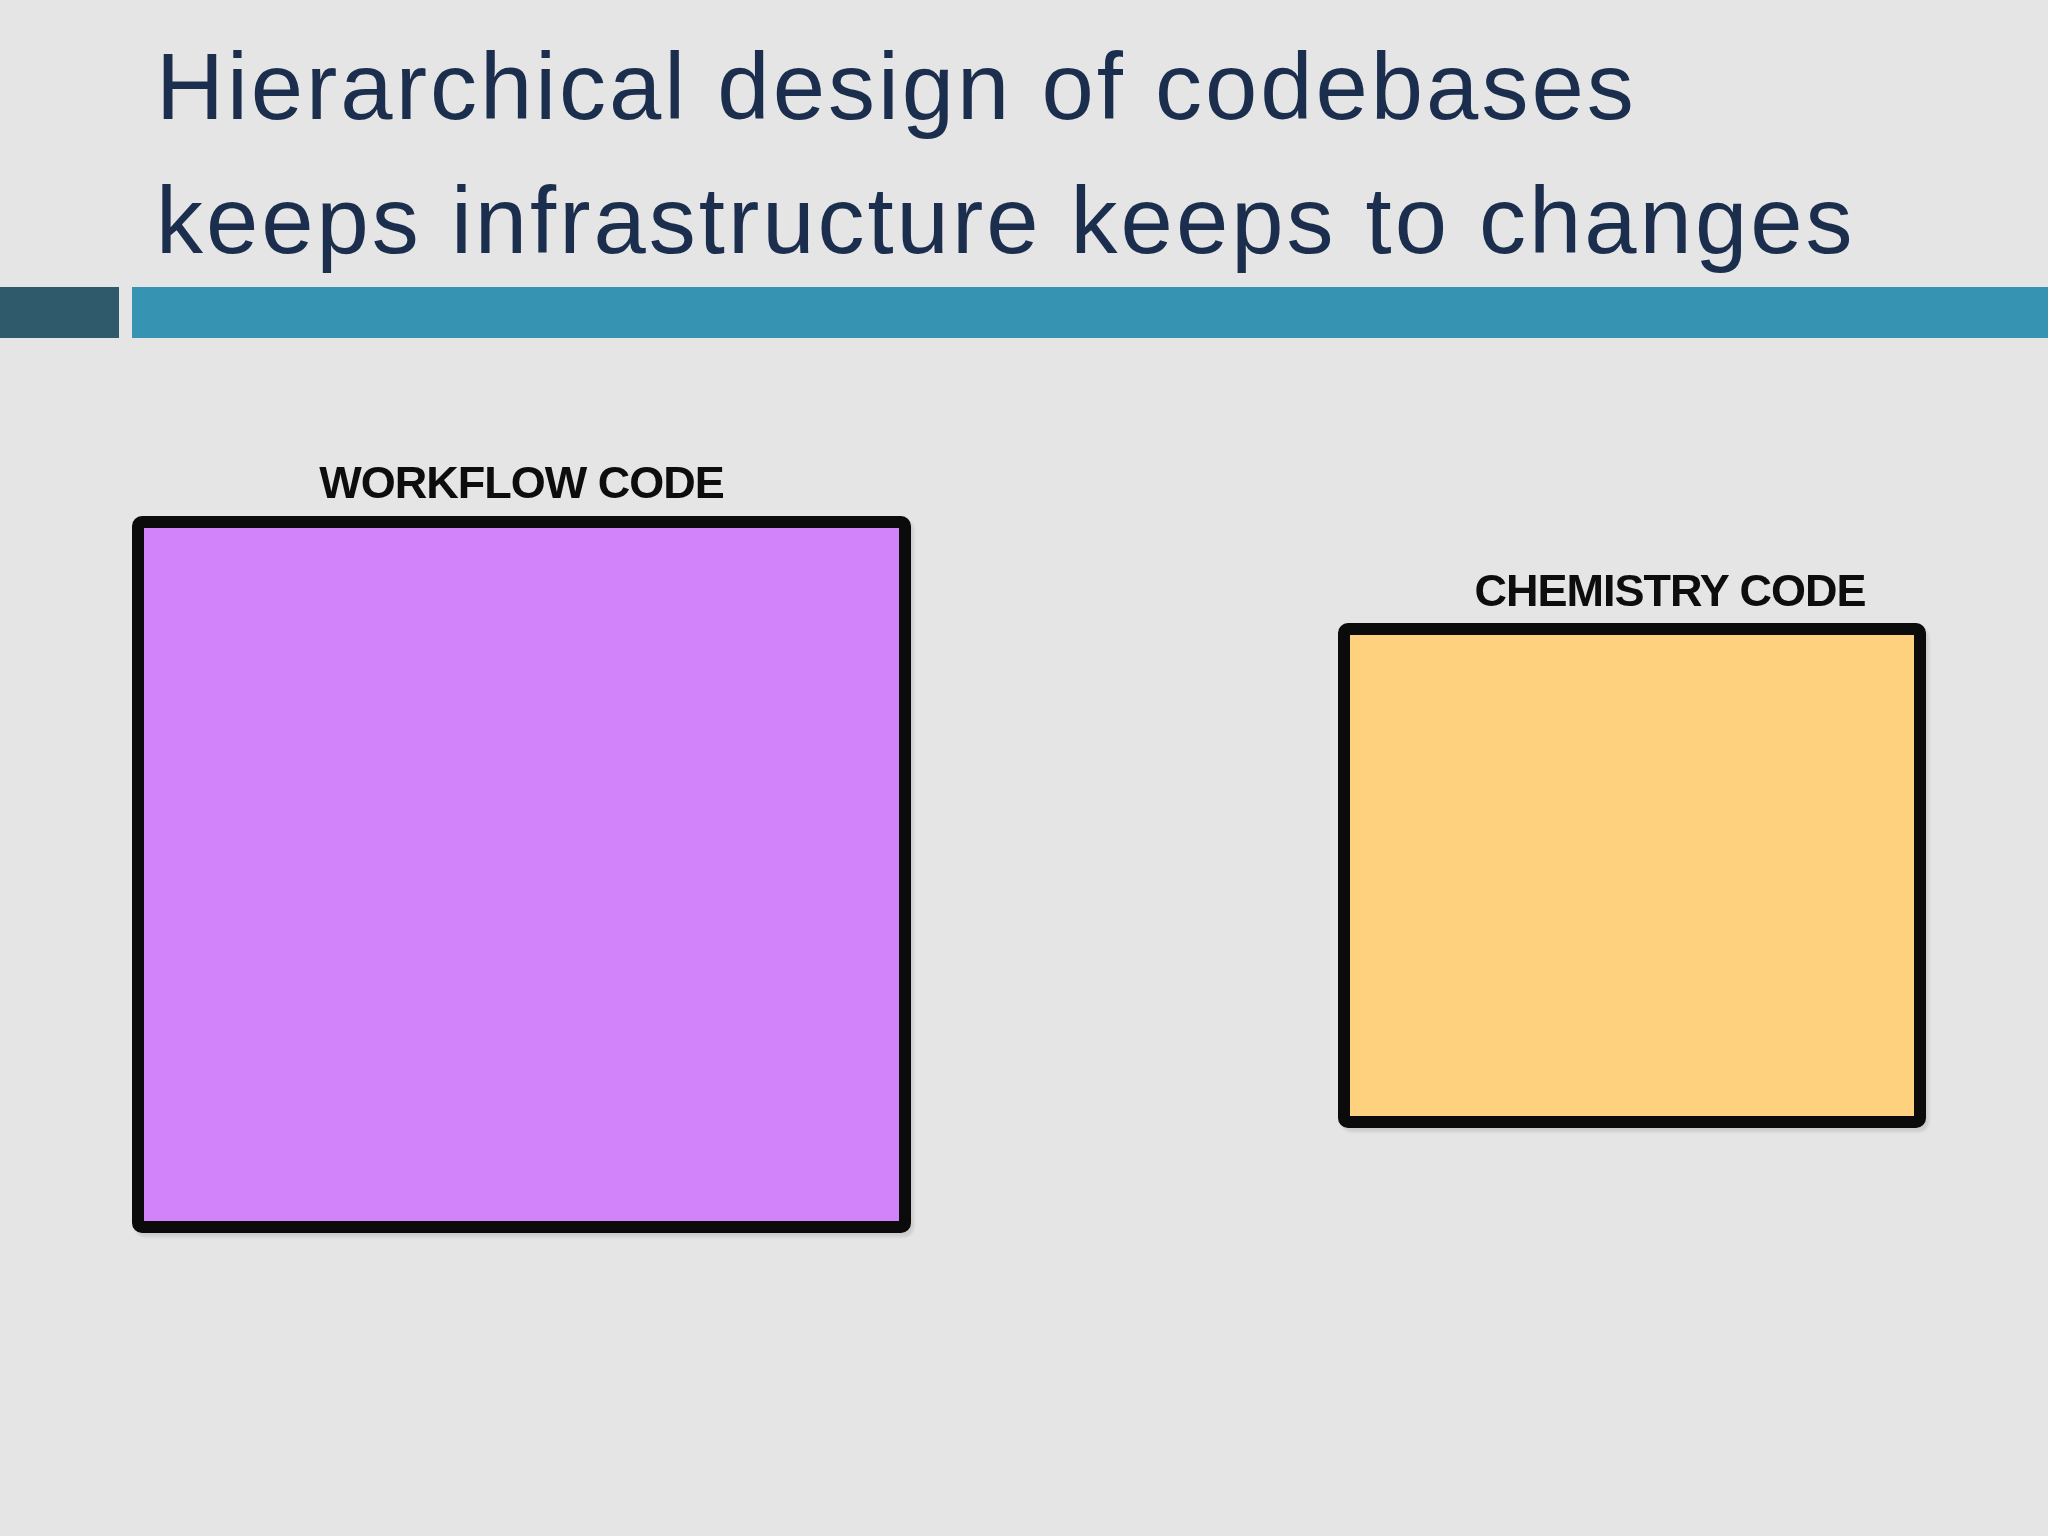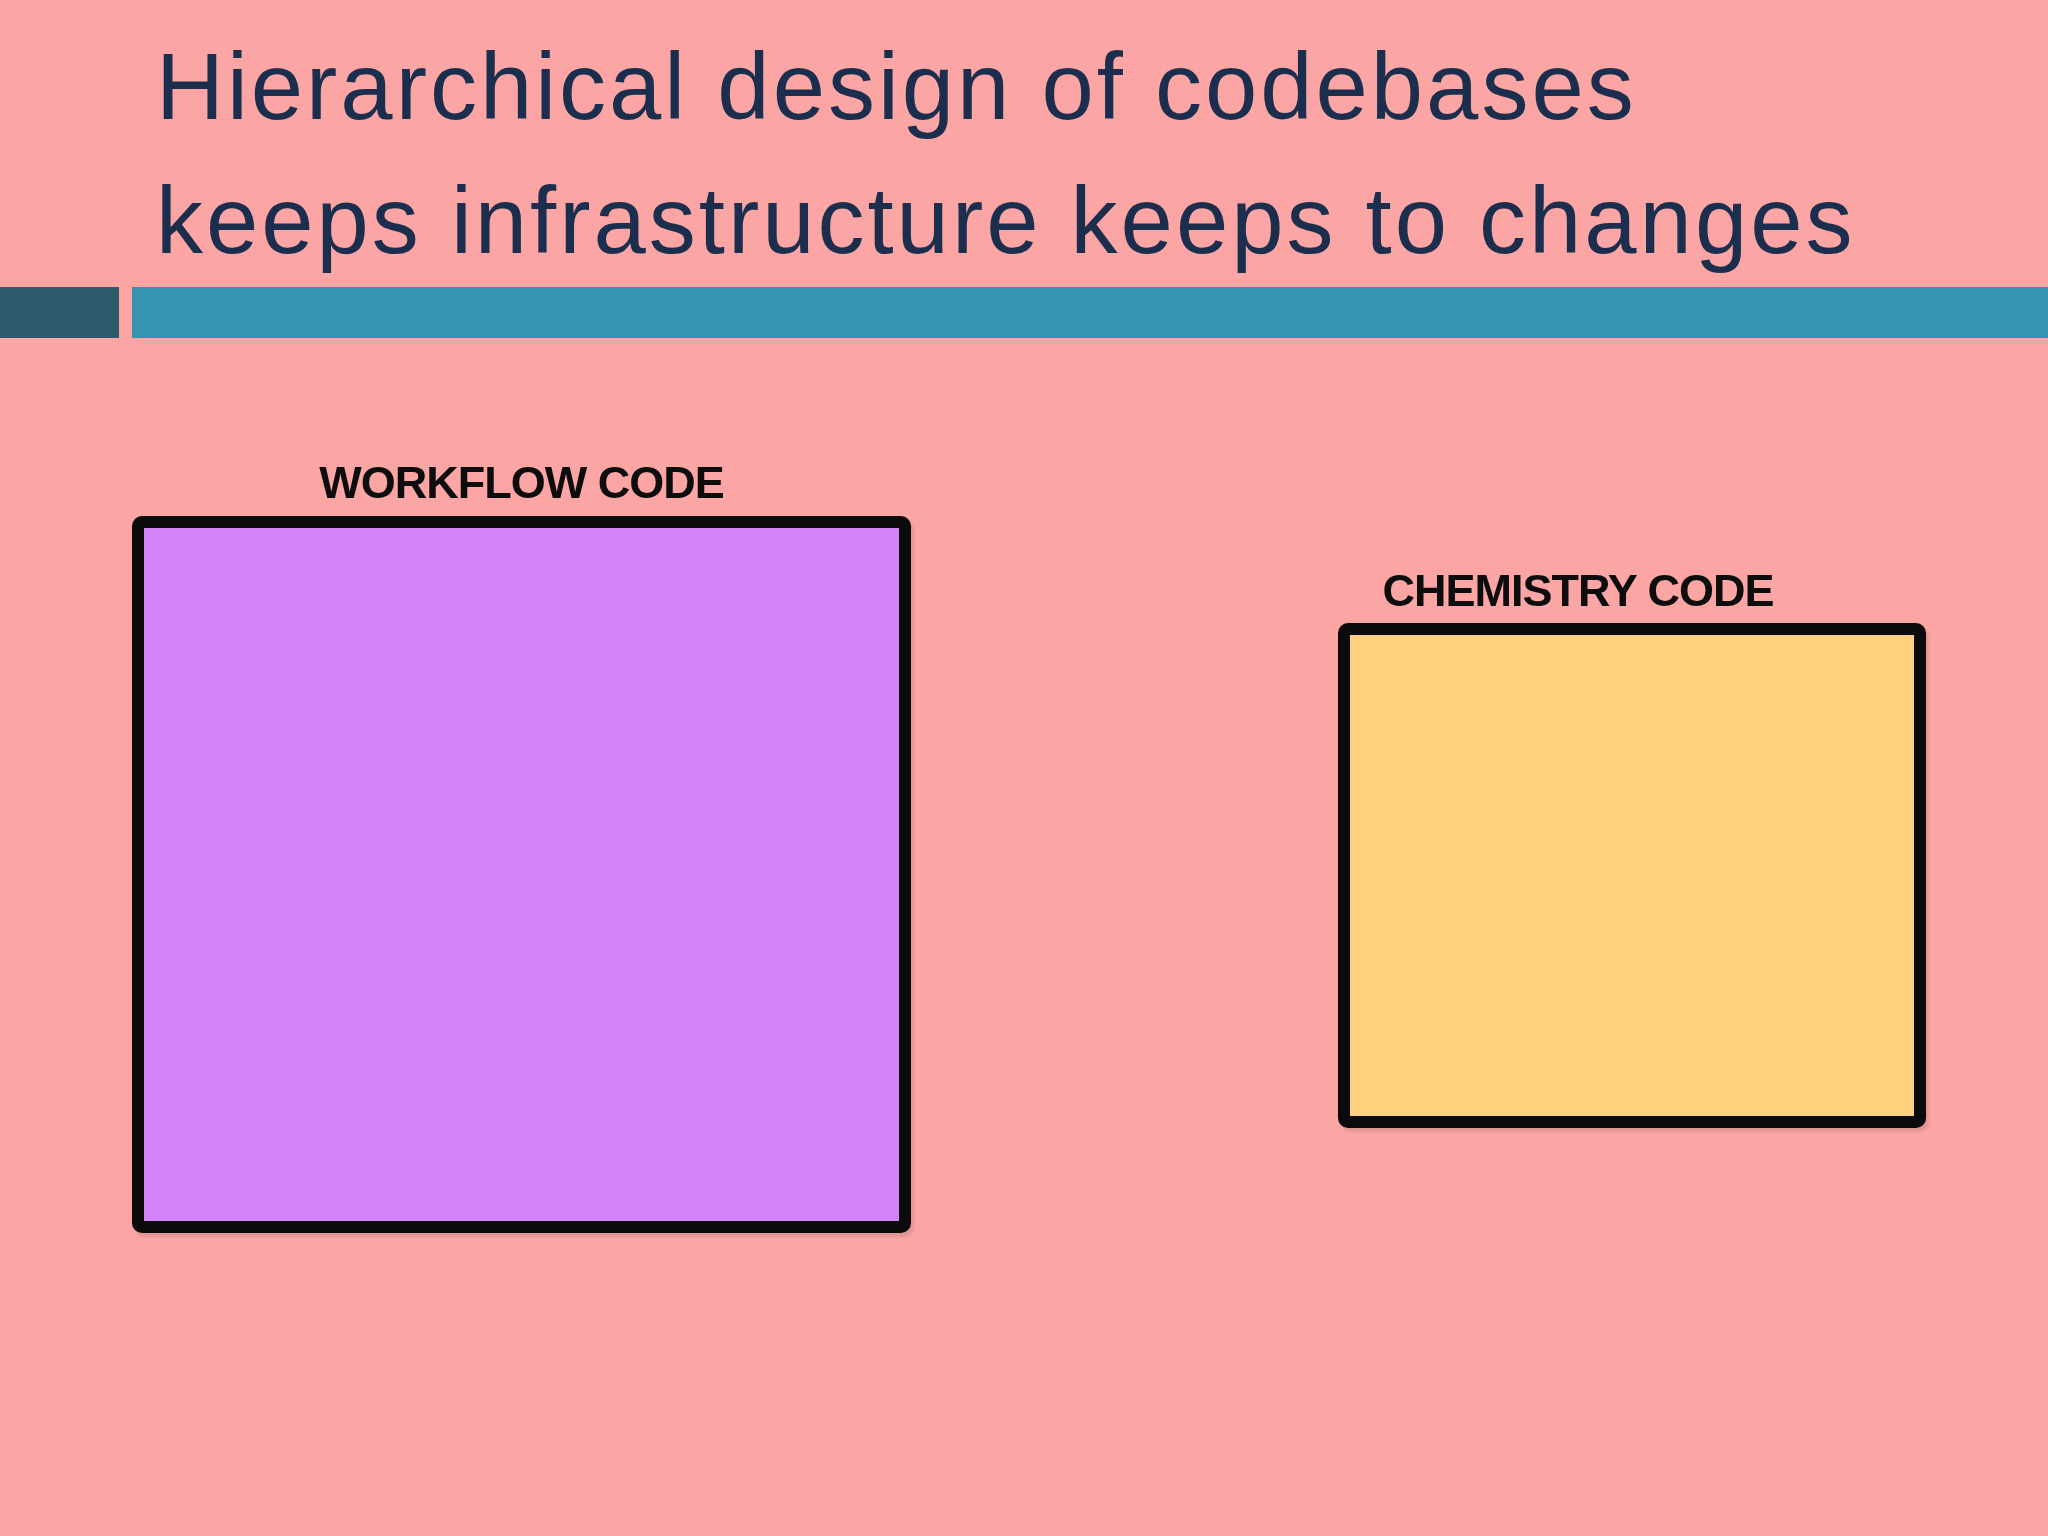--- a/index.html
+++ b/index.html
@@ -68,29 +68,29 @@
     letter-spacing: -1px;
     text-align: center;
     white-space: nowrap;
   }
   .label-workflow {
     left: 132px;
     width: 779px;
     top: 455px;
   }
   .label-chemistry {
-    left: 1284px;
+    left: 1376px;
     width: 588px;
     top: 563px;
   }
 </style>
 </head>
 <body>
 
-<div class="slide" style="background: #fca5a5;">
+<div class="slide" style="background: #e5e5e5;">
 
   <h1 class="title" style="color: rgb(27, 46, 77);">
     <span class="line">Hierarchical design of codebases</span>
     <span class="line">keeps infrastructure keeps to changes</span>
   </h1>
 
   <div class="divider-block" style="background: rgb(46, 90, 107);"></div>
 
   <div class="divider-bar" style="background: rgb(55, 147, 178);"></div>
 

